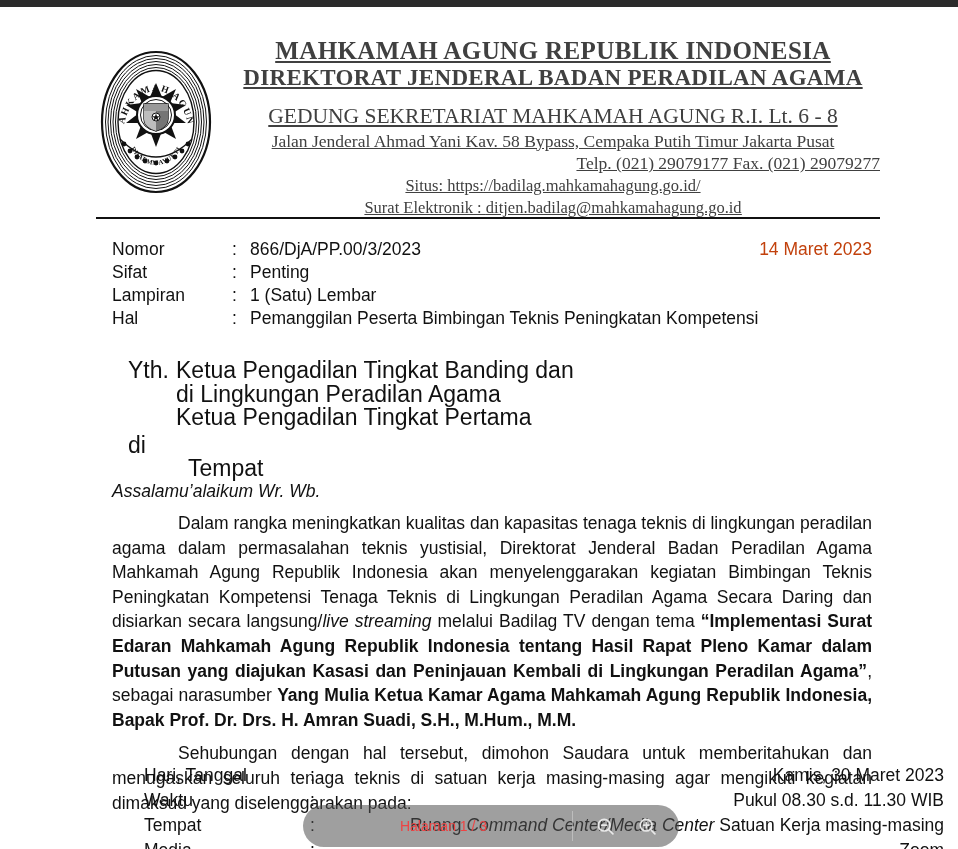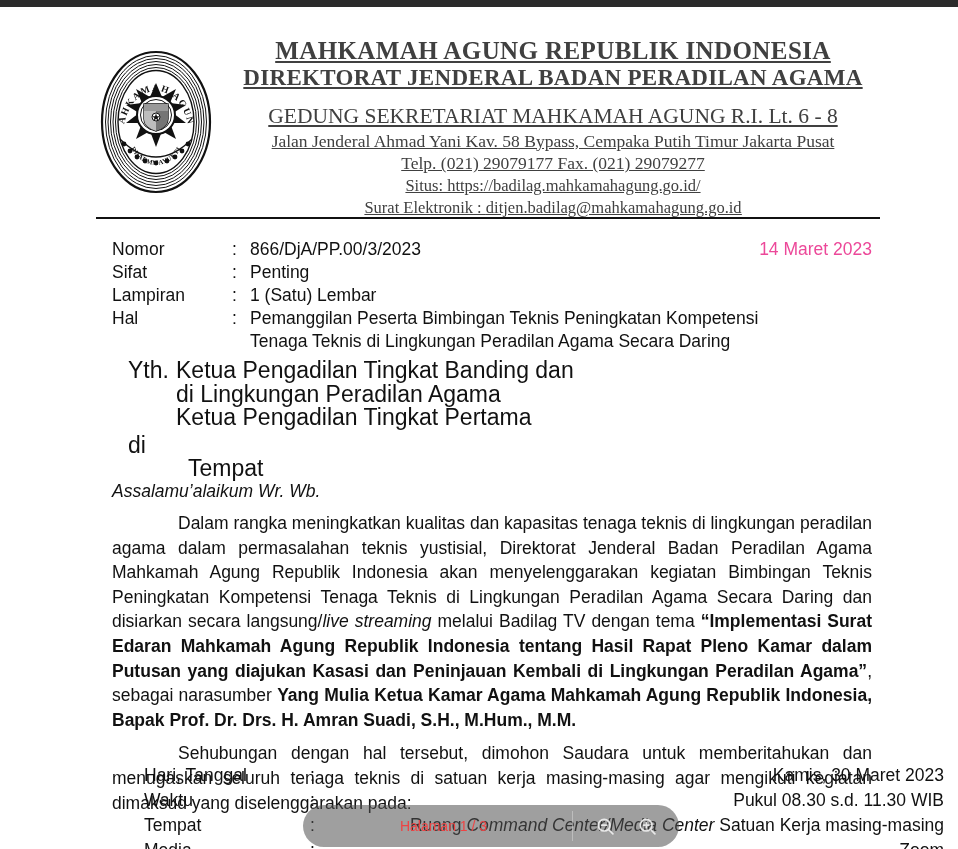--- a/index.html
+++ b/index.html
@@ -43,21 +43,21 @@
   .head-l2{
     font-weight:bold;font-size:23px;letter-spacing:.3px;line-height:1.12;
   }
   .head-l3{
     font-size:21.5px;line-height:1.2;margin-top:13px;
   }
   .head-l4{
     font-size:17.5px;line-height:1.3;
   }
   .head-l5{
-    font-size:17.5px;line-height:1.3;
+    font-size:17.5px;line-height:1.3;text-align:right;
   }
   .head-l6{
     font-size:16.5px;line-height:1.35;
   }
   .head-l7{
     font-size:16.5px;line-height:1.35;
   }
   .head-l7 .mail{text-decoration:underline;}
   .rule{
     position:absolute;left:96px;top:210px;
@@ -69,21 +69,21 @@
     position:absolute;left:112px;top:231px;width:760px;
     font-size:17.5px;color:#111;line-height:23px;
   }
   .meta-row{display:flex;}
   .meta-label{width:120px;flex:0 0 120px;}
   .meta-colon{width:18px;flex:0 0 18px;}
   .meta-val{flex:1 1 auto;}
   .meta-val2{margin-left:138px;}
   .letter-date{
     position:absolute;right:0;top:0;
-    font-size:17.5px;color:#ec4899;
+    font-size:17.5px;color:#c2410c;
   }
   
   .addressee{
     position:absolute;left:128px;top:352px;width:700px;
     font-size:23px;color:#111;line-height:23.5px;
   }
   .addr-yth{display:flex;}
   .addr-yth-label{width:48px;flex:0 0 48px;}
   .addr-line{margin-left:48px;}
   .addr-di{margin-top:4px;}
@@ -234,21 +234,20 @@
     <div class="meta-row">
       <span class="meta-label">Lampiran</span>
       <span class="meta-colon">:</span>
       <span class="meta-val">1 (Satu) Lembar</span>
     </div>
     <div class="meta-row">
       <span class="meta-label">Hal</span>
       <span class="meta-colon">:</span>
       <span class="meta-val">Pemanggilan Peserta Bimbingan Teknis Peningkatan Kompetensi</span>
     </div>
-    <div class="meta-val2">Tenaga Teknis di Lingkungan Peradilan Agama Secara Daring</div>
   </div>
 
   <div class="addressee">
     <div class="addr-yth">
       <span class="addr-yth-label">Yth.</span>
       <span>Ketua Pengadilan Tingkat Banding dan</span>
     </div>
     <div class="addr-line">di Lingkungan Peradilan Agama</div>
     <div class="addr-line">Ketua Pengadilan Tingkat Pertama</div>
     <div class="addr-di">di</div>

